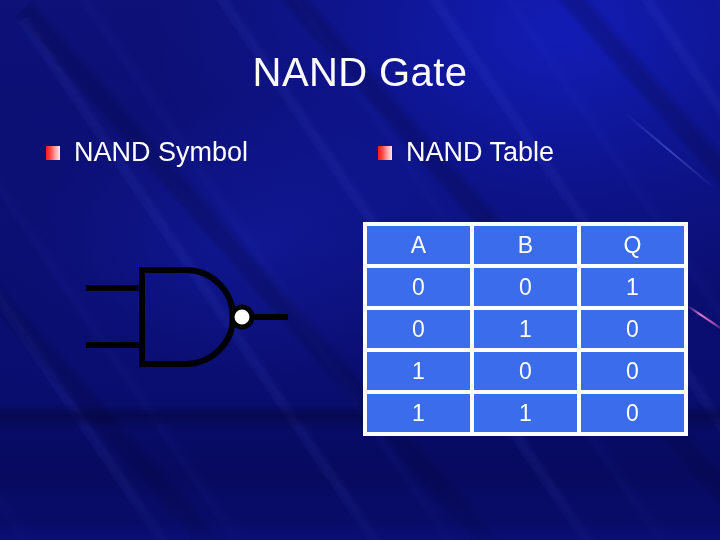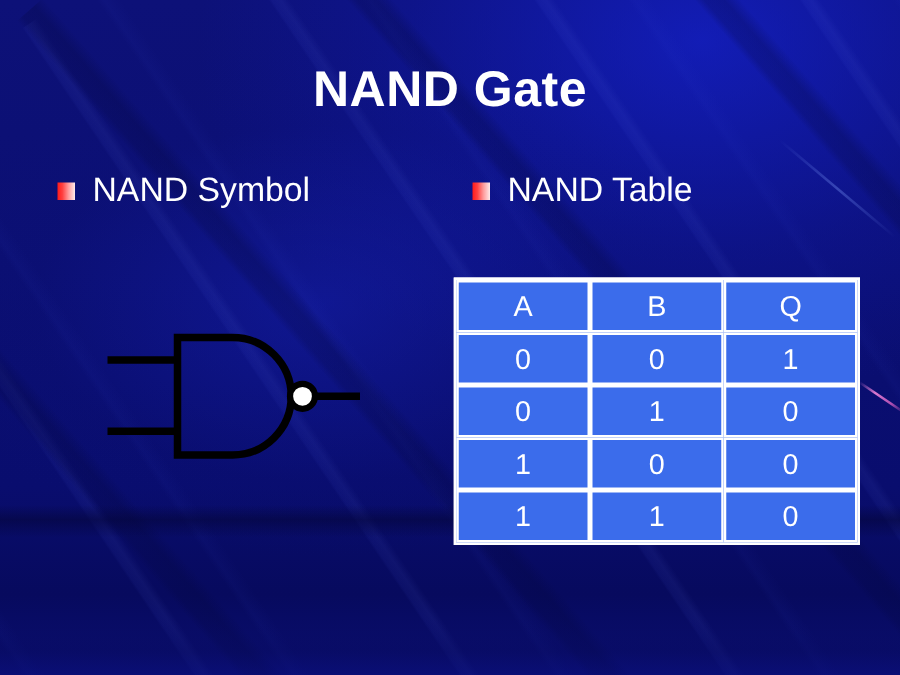--- a/index.html
+++ b/index.html
@@ -110,21 +110,21 @@
 
   
   .slide-title {
     position: absolute;
     left: 0;
     right: 0;
     top: 48px;
     text-align: center;
     color: #ffffff;
     font-size: 40px;
-    font-weight: bold;
+    font-weight: normal;
     letter-spacing: 0.4px;
     line-height: 48px;
     white-space: nowrap;
   }
 
   
   .bullet-line {
     position: absolute;
     display: flex;
     align-items: center;

